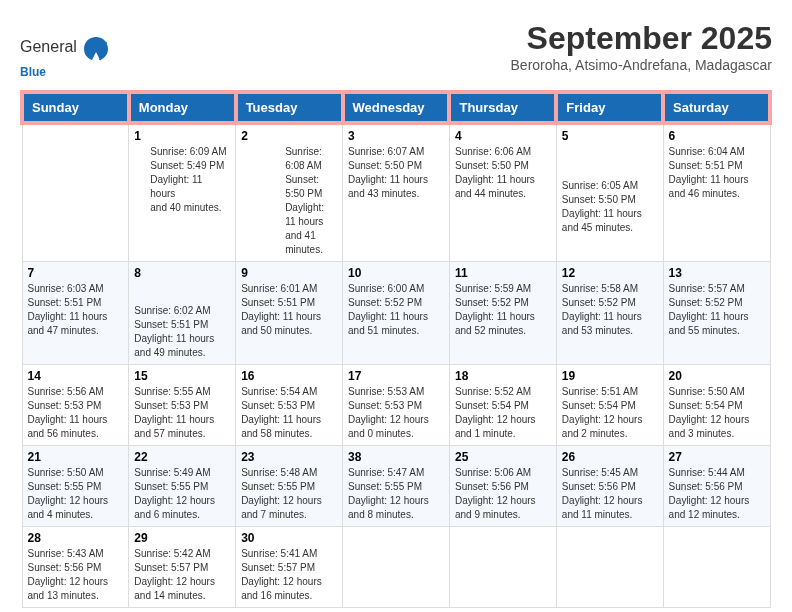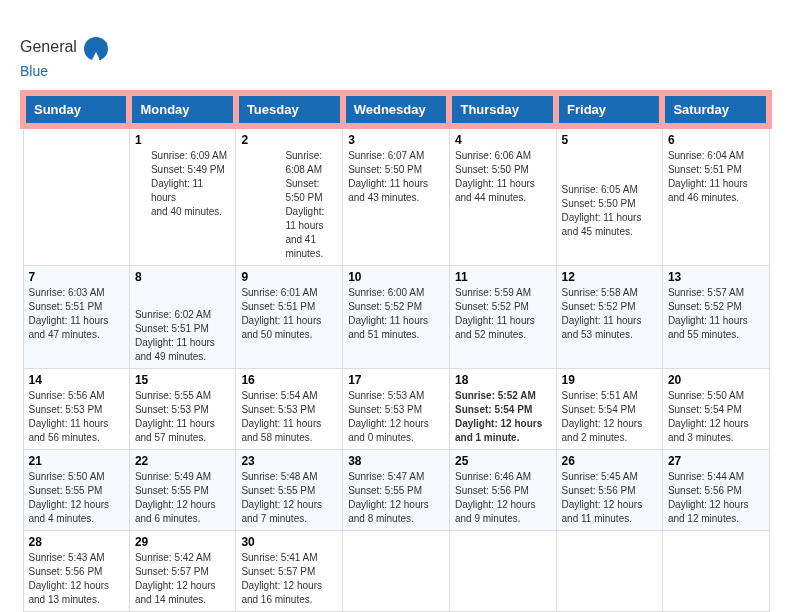--- a/index.html
+++ b/index.html
@@ -44,21 +44,21 @@
       border-collapse: collapse;
       font-size: 11px;
     }
     thead tr th {
       background-color: #1a6bb5;
       color: #fff;
       padding: 6px 8px;
       text-align: left;
       font-size: 13px;
       font-weight: bold;
-      border: 6px solid #fca5a5;
+      border: 4px solid #fca5a5;
     }
     tbody tr td {
       vertical-align: top;
       padding: 4px 5px;
       border: 1px solid #ddd;
       height: 80px;
       width: 107px;
     }
     tbody tr:nth-child(even) {
       background-color: #f5f8fc;
@@ -87,24 +87,26 @@
 <div class="header">
   <div class="logo">
     <div>
       <div style="display:flex; align-items:center;margin-top:12px;">
         <span class="logo-general">General</span>
         <svg class="logo-icon" viewBox="0 0 30 30">
           <path d="M15 5 C8 5 3 10 3 17 C3 22 6 26 11 28 L15 20 L19 28 C24 26 27 22 27 17 C27 10 22 5 15 5Z" fill="#1a6bb5"></path>
           <path d="M19 28 L25 10" stroke="#1a6bb5" stroke-width="2" fill="none"></path>
         </svg>
       </div>
-      <span class="logo-blue" style="font-size:14px; font-weight:normal; color:#1a6bb5;">Blue</span>
+      <span class="logo-blue" style="font-size:12px; font-weight:bold; color:#1a6bb5;">Blue</span>
     </div>
   </div>
   <div class="title-block">
+    <div class="month-title">September 2025</div>
+    <div class="subtitle">Beroroha, Atsimo-Andrefana, Madagascar</div>
   </div>
 </div>
 
 <table>
   <thead>
     <tr id="header-row">
         <th>Sunday</th>
         <th>Monday</th>
         <th>Tuesday</th>
         <th>Wednesday</th>
@@ -234,21 +236,21 @@
         </td>
         <td>
           <span class="day-num">17</span>
           <div class="cell-text" style="white-space: pre-line;">Sunrise: 5:53 AM
 Sunset: 5:53 PM
 Daylight: 12 hours
 and 0 minutes.</div>
         </td>
         <td>
           <span class="day-num">18</span>
-          <div class="cell-text" style="white-space: pre-line; font-weight: bold;">Sunrise: 5:52 AM
+          <div class="cell-text" style="white-space: pre-line;">Sunrise: 5:52 AM
 Sunset: 5:54 PM
 Daylight: 12 hours
 and 1 minute.</div>
         </td>
         <td>
           <span class="day-num">19</span>
           <div class="cell-text" style="white-space: pre-line;">Sunrise: 5:51 AM
 Sunset: 5:54 PM
 Daylight: 12 hours
 and 2 minutes.</div>
@@ -285,21 +287,21 @@
         </td>
         <td>
           <span class="day-num">38</span>
           <div class="cell-text" style="white-space: pre-line;">Sunrise: 5:47 AM
 Sunset: 5:55 PM
 Daylight: 12 hours
 and 8 minutes.</div>
         </td>
         <td>
           <span class="day-num">25</span>
-          <div class="cell-text" style="white-space: pre-line;">Sunrise: 6:46 AM
+          <div class="cell-text" style="white-space: pre-line;">Sunrise: 5:06 AM
 Sunset: 5:56 PM
 Daylight: 12 hours
 and 9 minutes.</div>
         </td>
         <td>
           <span class="day-num">26</span>
           <div class="cell-text" style="white-space: pre-line;">Sunrise: 5:45 AM
 Sunset: 5:56 PM
 Daylight: 12 hours
 and 11 minutes.</div>

